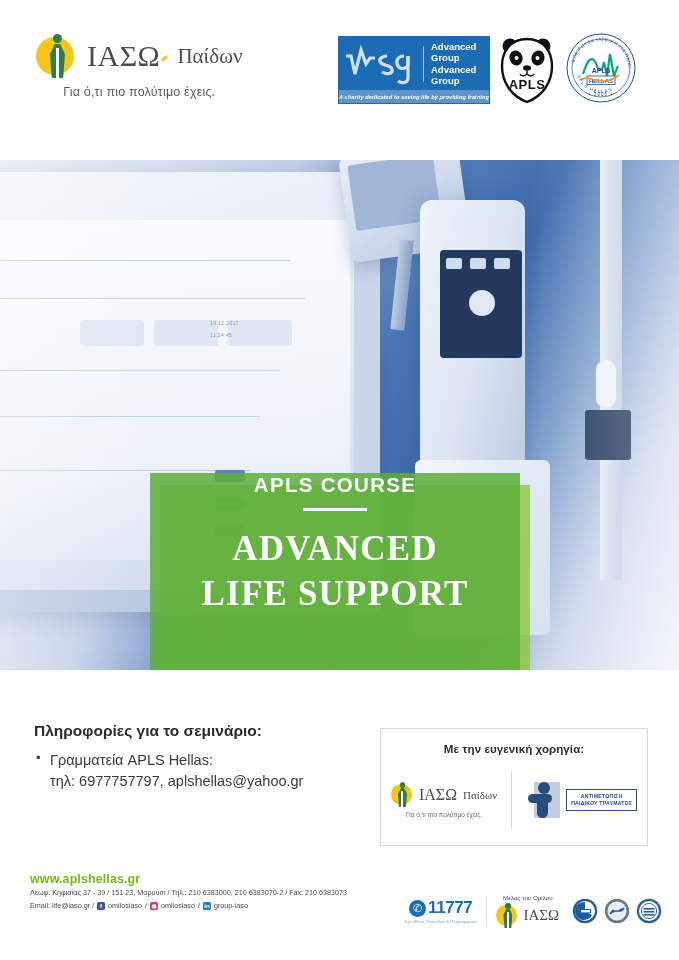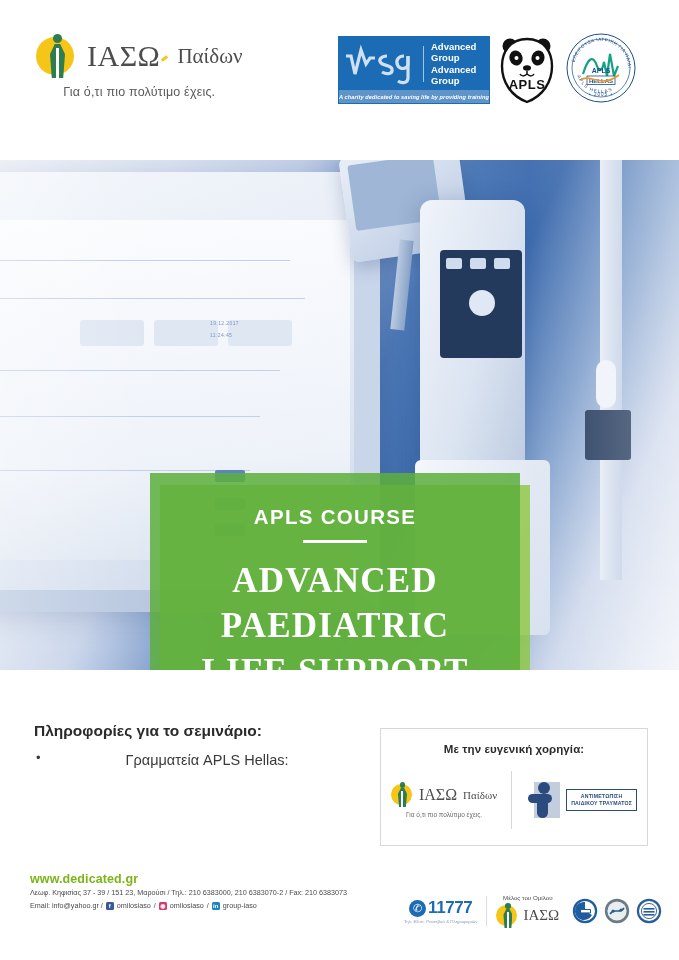--- a/index.html
+++ b/index.html
@@ -186,21 +186,20 @@
 
   
   .green-light {
     position:absolute; left:160px; top:325px; width:370px; height:358px;
     background:rgba(140,198,63,.80);
   }
   .green-dark {
     position:absolute; left:150px; top:313px; width:370px; height:357px;
     background:rgba(93,175,60,.86);
     display:flex; flex-direction:column; align-items:center;
-    padding-top:32px;
   }
   .course-kicker {
     color:#ffffff; font-size:20.5px; font-weight:bold;
     letter-spacing:1.3px;
   }
   .kicker-rule {
     width:64px; height:2.5px; background:#ffffff; margin:11px 0 15px;
   }
   .course-title {
     font-family:"Liberation Serif", serif;
@@ -208,21 +207,21 @@
     line-height:1.30; text-align:center; letter-spacing:1.2px;
   }
 
   
   .info {
     position:absolute; left:34px; top:722px; width:330px;
   }
   .info-heading {
     font-size:15.5px; font-weight:bold; color:#2b2b2b; margin-bottom:10px;
   }
-  .info-list { list-style:none;text-align:center; }
+  .info-list { list-style:none; }
   .info-list li {
     position:relative; padding-left:16px; margin-bottom:9px;
     font-size:14.5px; color:#3a3a3a; line-height:1.42;
   }
   .info-list li:before {
     content:"•"; position:absolute; left:2px; top:-1px;
     font-size:13px; color:#3a3a3a;
   }
 
   
@@ -468,33 +467,33 @@
     <div class="hp-vig"></div>
   </div>
 
   <div class="green-light"></div>
 
   <div class="green-dark">
     <div class="course-kicker">APLS COURSE</div>
     <div class="kicker-rule"></div>
     <div class="course-title">
       <div>ADVANCED</div>
-      <div>PAEDIATRIC</div>
       <div>LIFE SUPPORT</div>
 
     </div>
 
   </div>
 </div>
 
 <div class="info">
   <div class="info-heading">Πληροφορίες για το σεμινάριο:</div>
   <ul class="info-list">
     <li>
       <span>Γραμματεία APLS Hellas:</span><br>
+      <span>τηλ: 6977757797, aplshellas@yahoo.gr</span>
     </li>
   </ul>
 </div>
 
 <div class="sponsors">
   <div class="sponsor-title">Με την ευγενική χορηγία:</div>
   <div class="sponsor-row">
 
     <div class="sp-iaso">
       <div class="sp-iaso-row">
@@ -525,25 +524,25 @@
       </div>
       <div class="sp-trauma-txt">
         <div>ΑΝΤΙΜΕΤΩΠΙΣΗ</div>
         <div>ΠΑΙΔΙΚΟΥ ΤΡΑΥΜΑΤΟΣ</div>
       </div>
     </div>
   </div>
 </div>
 
 <div class="footer">
-  <div class="f-url">www.dedicated.gr</div>
+  <div class="f-url">www.aplshellas.gr</div>
   <div class="f-lines">
     <div>Λεωφ. Κηφισίας 37 - 39 / 151 23, Μαρούσι / Τηλ.: 210 6383000, 210 6383070-2 / Fax: 210 6383073</div>
     <div class="f-social">
-      <span>Email: info@yahoo.gr  /</span>
+      <span>Email: life@iaso.gr  /</span>
       <span class="sq fb">f</span>
       <span>omilosiaso</span>
       <span>/</span>
       <span class="sq ig">◉</span>
       <span>omilosiaso</span>
       <span>/</span>
       <span class="sq li">in</span>
       <span>group-iaso</span>
     </div>
   </div>

